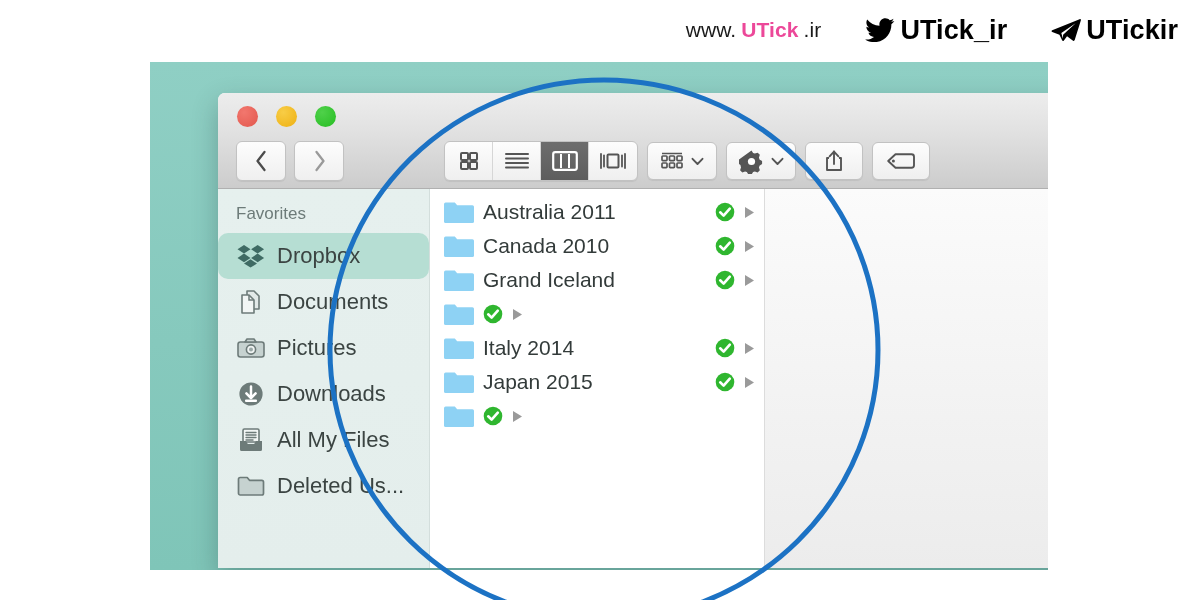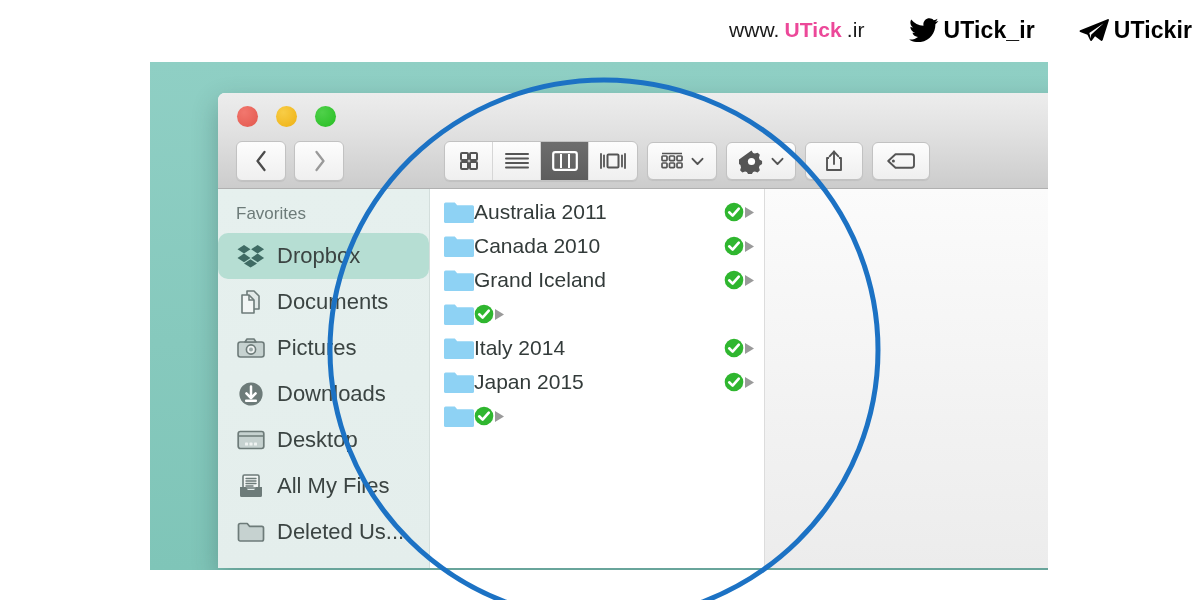--- a/index.html
+++ b/index.html
@@ -4,27 +4,27 @@
 <style>
   html,body{margin:0;padding:0;background:#ffffff;}
   body{width:1200px;height:600px;overflow:hidden;
        font-family:"Liberation Sans","DejaVu Sans",sans-serif;}
 
   #root{position:relative;width:1200px;height:600px;background:#ffffff;}
 
   
   .brand-bar{position:absolute;left:0;top:0;width:1200px;height:60px;
              background:#ffffff;display:flex;align-items:center;
-             justify-content:flex-end;gap:44px;padding-right:8px;
+             justify-content:flex-end;gap:44px;padding-right:22px;
              box-sizing:border-box;}
   .brand-item{display:flex;align-items:center;gap:5px;color:#111;
               font-size:21px;letter-spacing:.1px;white-space:nowrap;}
   .brand-site .b-light{font-weight:400;color:#1a1a1a;}
   .brand-site .b-bold{font-weight:700;color:#ec4899;}
-  .brand-handle{font-weight:700;font-size:23px;color:#000;}
+  .brand-handle{font-weight:700;font-size:27px;color:#000;}
   .tw-icon,.tg-icon{display:inline-block;width:30px;height:24px;flex:none;}
 
   
   .stage{position:absolute;left:150px;top:62px;width:898px;height:508px;
          background:linear-gradient(180deg,#8fcfc4 0%,#86c9bd 55%,#7fc5b8 100%);
          overflow:hidden;}
 
   
   .window{position:absolute;left:68px;top:31px;width:900px;height:475px;
           border-radius:7px 7px 0 0;overflow:hidden;
@@ -71,21 +71,21 @@
   .sb-head{font-size:17px;color:#6d7b79;font-weight:400;padding:5px 0 9px 18px;}
   .sb-item{display:flex;align-items:center;gap:11px;height:46px;padding-left:18px;
            box-sizing:border-box;font-size:22px;color:#3b4442;}
   .sb-item.selected{background:#b6ded3;border-radius:10px;}
   .sb-ico{width:30px;height:28px;flex:none;display:flex;align-items:center;justify-content:center;}
   .sb-label{white-space:nowrap;overflow:hidden;}
 
   .filecol{width:335px;flex:none;background:#fff;border-right:1px solid #dcdcdc;
            padding-top:6px;box-sizing:border-box;position:relative;}
   .frow{display:flex;align-items:center;height:34px;padding:0 9px 0 14px;
-        box-sizing:border-box;}
+        box-sizing:border-box;gap:9px;}
   .fold{width:30px;height:23px;flex:none;}
   .fname{font-size:21px;color:#333b3a;white-space:nowrap;flex:1;}
   .badge{width:20px;height:20px;flex:none;}
   .tri{width:11px;height:13px;flex:none;}
 
   .emptycol{flex:1;background:linear-gradient(180deg,#fbfbfb,#ececec);}
 
   
   .ellipse-layer{position:absolute;left:0;top:0;width:1200px;height:600px;
                  pointer-events:none;}
@@ -283,34 +283,20 @@
             <span class="sb-ico">
               <svg width="26" height="26" viewBox="0 0 26 26">
                 <circle cx="13" cy="13" r="11.6" fill="#6d7b79"></circle>
                 <path d="M13 5.6v9.6M8.4 12.3 13 17.2l4.6-4.9" fill="none" stroke="#fff" stroke-width="2.5" stroke-linecap="round" stroke-linejoin="round"></path>
                 <rect x="7" y="18.6" width="12" height="2.3" rx="1" fill="#fff"></rect>
               </svg>
             </span>
             <span class="sb-label">Downloads</span>
           </div>
 
-          <div class="sb-item">
-            <span class="sb-ico">
-              <svg width="28" height="22" viewBox="0 0 28 22">
-                <rect x="1.2" y="2.5" width="25.6" height="17" rx="2.2" fill="#c6d2d0" stroke="#6d7b79" stroke-width="1.7"></rect>
-                <line x1="1.2" y1="7" x2="26.8" y2="7" stroke="#6d7b79" stroke-width="1.5"></line>
-                <g fill="#eff3f2">
-                    <rect x="8" y="13.6" width="3" height="3" rx=".6"></rect>
-                <rect x="12.5" y="13.6" width="3" height="3" rx=".6"></rect>
-                <rect x="17" y="13.6" width="3" height="3" rx=".6"></rect>
-                  </g>
-              </svg>
-            </span>
-            <span class="sb-label">Desktop</span>
-          </div>
 
           <div class="sb-item">
             <span class="sb-ico">
               <svg width="26" height="26" viewBox="0 0 26 26">
                 <rect x="5" y="2" width="16" height="13" rx="1.4" fill="#f2f6f5" stroke="#6d7b79" stroke-width="1.6"></rect>
                 <g stroke="#6d7b79" stroke-width="1.4" stroke-linecap="round">
                   <line x1="8" y1="5.5" x2="18" y2="5.5"></line>
                     <line x1="8" y1="8" x2="18" y2="8"></line>
                   <line x1="8" y1="10.5" x2="18" y2="10.5"></line>
                     <line x1="8" y1="13" x2="15" y2="13"></line>

